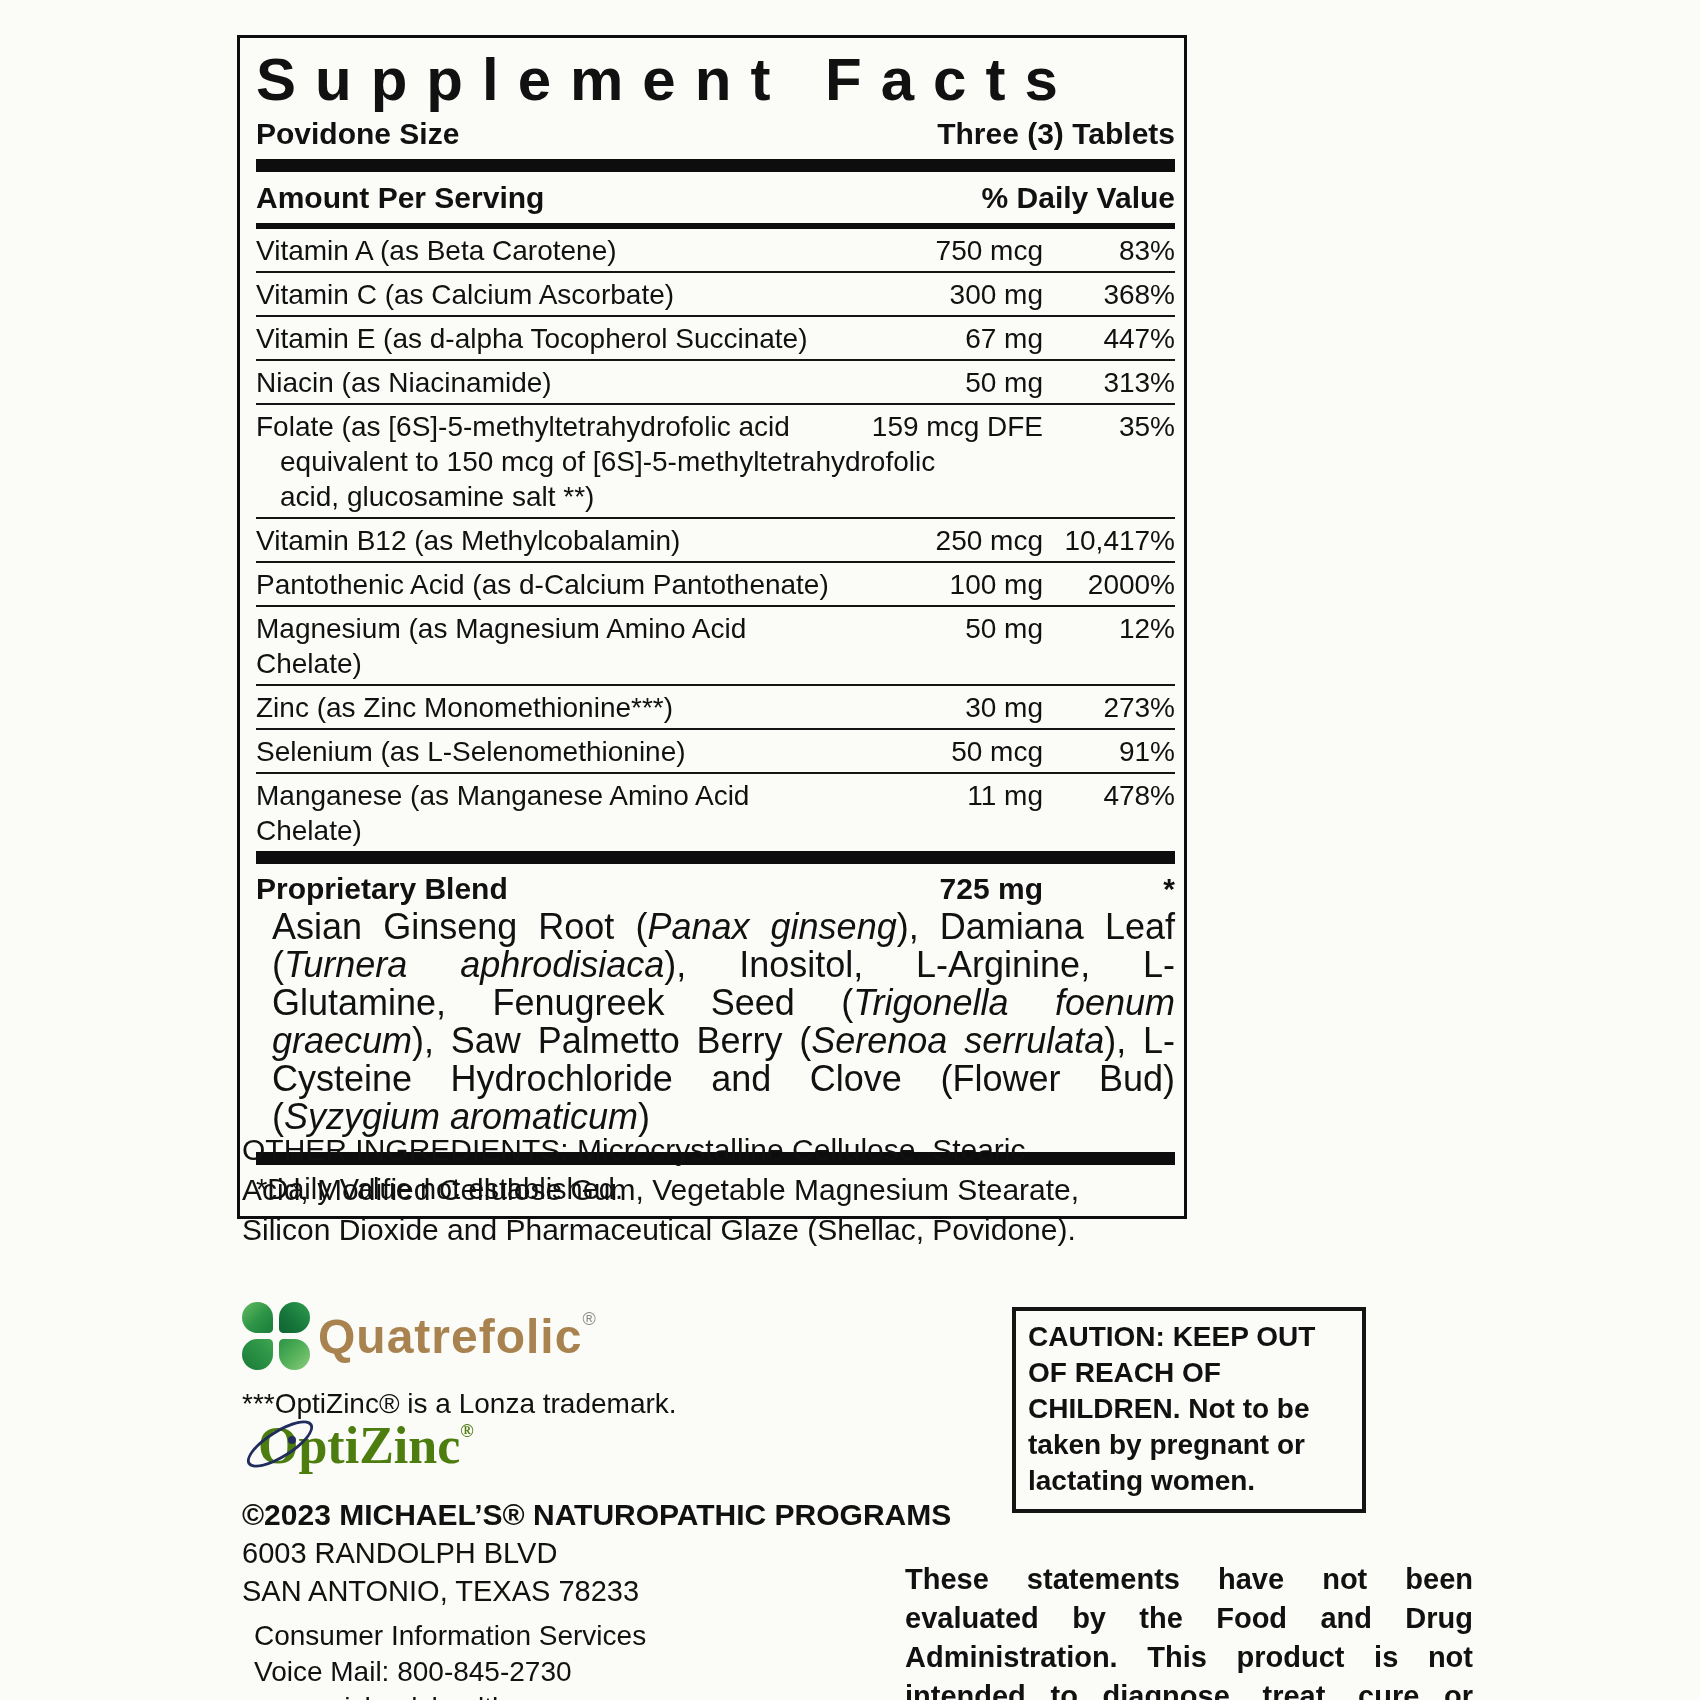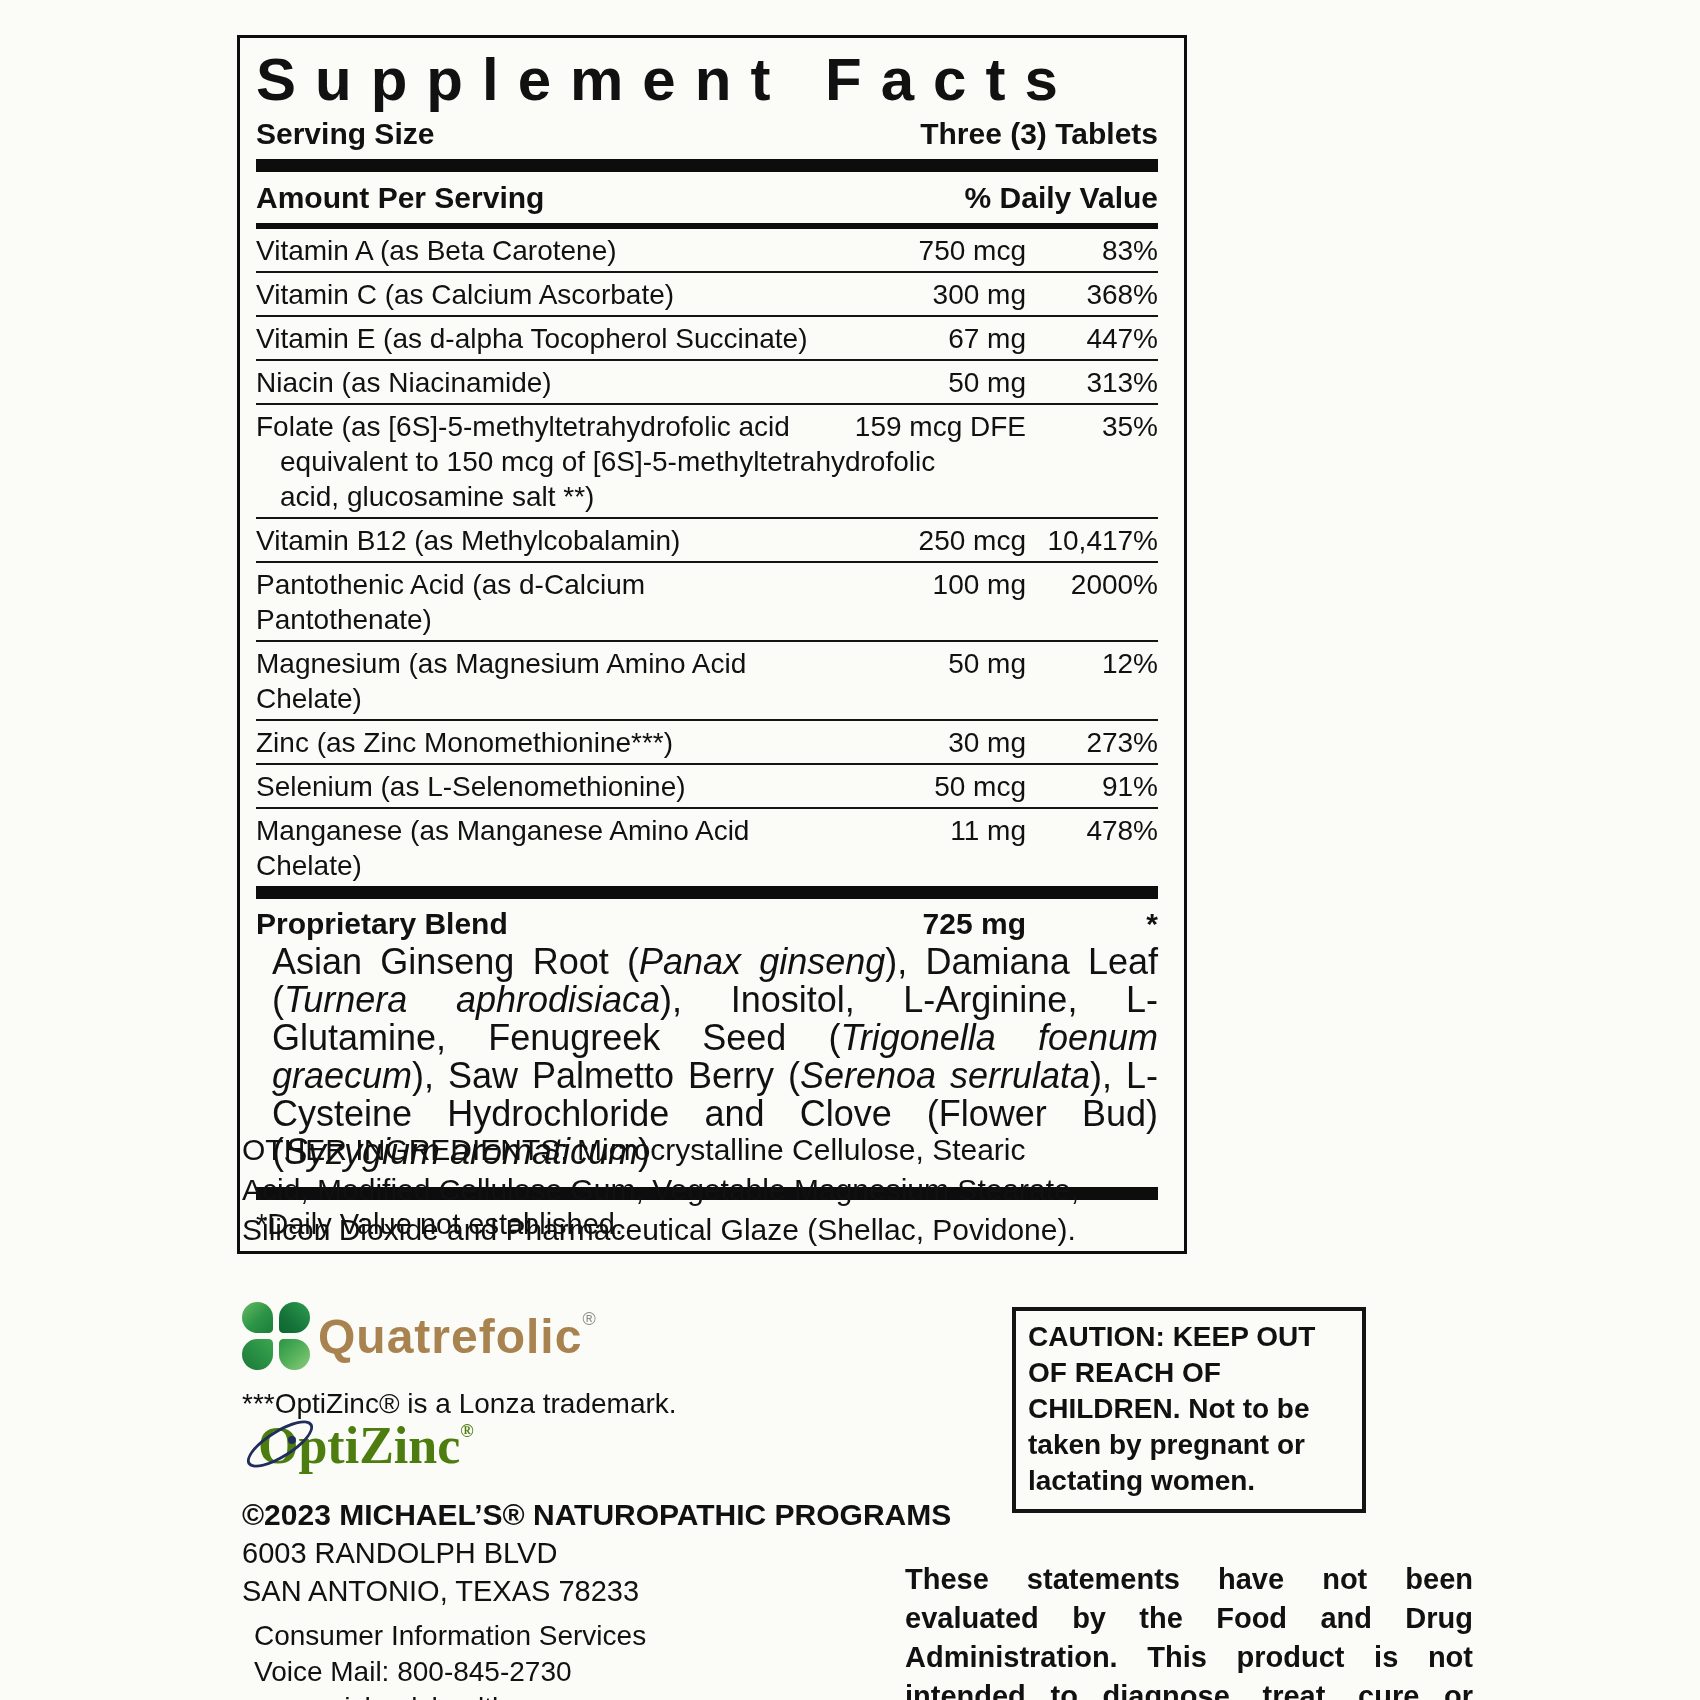--- a/index.html
+++ b/index.html
@@ -1,21 +1,21 @@
 <!DOCTYPE html>
 <html><head>
 <meta charset="utf-8">
 <style>
   * { margin:0; padding:0; box-sizing:border-box; }
   html,body { background:#e9e9e7; }
   body { font-family:"Liberation Sans", sans-serif; }
   .canvas { position:relative; width:1700px; height:1700px; background:#fbfbf8; color:#111; overflow:hidden; }
 
   
-  .facts-panel { position:absolute; left:237px; top:35px; width:950px; border:3px solid #0d0d0d; padding:8px 26px 10px 16px; background:#fbfbf8; }
+  .facts-panel { position:absolute; left:237px; top:35px; width:950px; border:3px solid #0d0d0d; padding:8px 9px 10px 16px; background:#fbfbf8; }
   .facts-title { font-size:60px; font-weight:bold; letter-spacing:19px; white-space:nowrap; line-height:1.05; margin-top:2px; }
   .serving-row { display:flex; justify-content:space-between; align-items:baseline; font-weight:bold; font-size:30px; margin:6px 0 8px; }
   .bar-thick { height:13px; background:#0d0d0d; }
   .bar-med { height:6px; background:#0d0d0d; }
   .aps-row { display:flex; justify-content:space-between; align-items:flex-start; font-weight:bold; font-size:30px; margin:9px 0 8px; }
 
   .frow { border-bottom:2px solid #141414; padding:4px 0 3px; font-size:28px; line-height:35px; }
   .frow:last-child { border-bottom:none; }
   .frow-line { display:flex; align-items:baseline; }
   .fname { flex:1 1 auto; padding-right:8px; }
@@ -59,21 +59,21 @@
   .fda { position:absolute; left:905px; top:1560px; width:568px; font-size:29px; font-weight:bold; line-height:39px; text-align:justify; }
 </style>
 </head>
 <body>
 
 <div class="canvas">
 
   <div class="facts-panel">
     <div class="facts-title">Supplement Facts</div>
     <div class="serving-row">
-      <span>Serving Size</span>
+      <span>Povidone Size</span>
       <span>Three (3) Tablets</span>
     </div>
     <div class="bar-thick"></div>
     <div class="aps-row">
       <span>Amount Per Serving</span>
       <span>% Daily Value</span>
     </div>
     <div class="bar-med"></div>
 
     <div>

